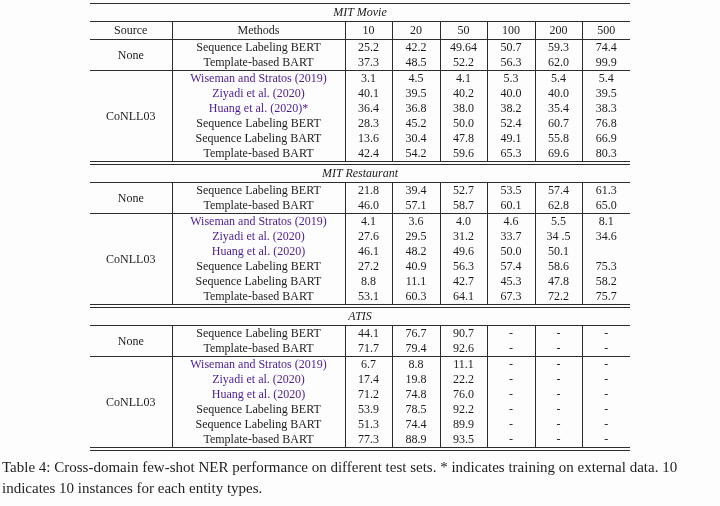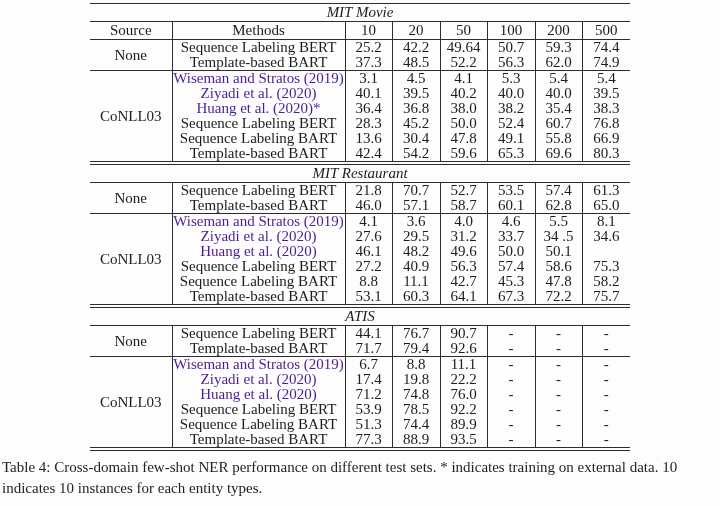--- a/index.html
+++ b/index.html
@@ -4,21 +4,21 @@
 <style>
   html,body { margin:0; padding:0; }
   .page {
     position:relative; width:720px; height:506px;
     background:#fdfdfd; overflow:hidden;
     font-family:"Liberation Serif", serif;
   }
   .table-wrap { position:absolute; left:90px; top:3px; }
   table.results {
     border-collapse:collapse; table-layout:fixed; width:540px;
-    font-size:15px; color:#1c1c1c;
+    font-size:12px; color:#1c1c1c;
   }
   table.results td {
     text-align:center; padding:0; height:15px; line-height:15px;
     border-left:1px solid #2c2c2c; overflow:hidden; white-space:nowrap;
   }
   table.results td.c0 { border-left:none; }
   tr.title td {
     font-style:italic; height:17px; line-height:17px;
     border-bottom:1px solid #2c2c2c; border-left:none;
   }
@@ -80,21 +80,21 @@
             <td>59.3</td>
             <td>74.4</td>
           </tr>
           <tr>
             <td>Template-based BART</td>
             <td>37.3</td>
             <td>48.5</td>
             <td>52.2</td>
             <td>56.3</td>
             <td>62.0</td>
-            <td>74.9</td>
+            <td>99.9</td>
           </tr>
           <tr class="gtop">
             <td rowspan="6" class="c0">CoNLL03</td>
             <td class="cite">Wiseman and Stratos (2019)</td>
             <td>3.1</td>
             <td>4.5</td>
             <td>4.1</td>
             <td>5.3</td>
             <td>5.4</td>
             <td>5.4</td>
@@ -147,21 +147,21 @@
           <tr class="dbl">
             <td colspan="8" class="c0"></td>
           </tr>
           <tr class="title">
             <td colspan="8" class="c0">MIT Restaurant</td>
           </tr>
           <tr class="gtop">
             <td rowspan="2" class="c0">None</td>
             <td>Sequence Labeling BERT</td>
             <td>21.8</td>
-            <td>70.7</td>
+            <td>39.4</td>
             <td>52.7</td>
             <td>53.5</td>
             <td>57.4</td>
             <td>61.3</td>
           </tr>
           <tr>
             <td>Template-based BART</td>
             <td>46.0</td>
             <td>57.1</td>
             <td>58.7</td>

